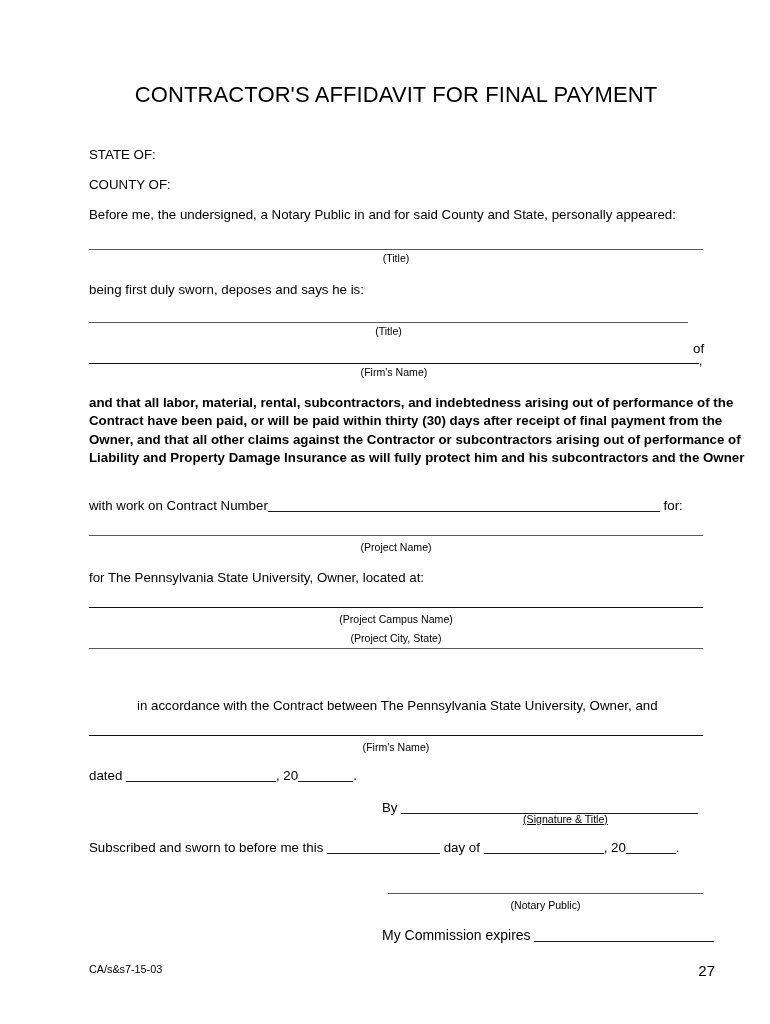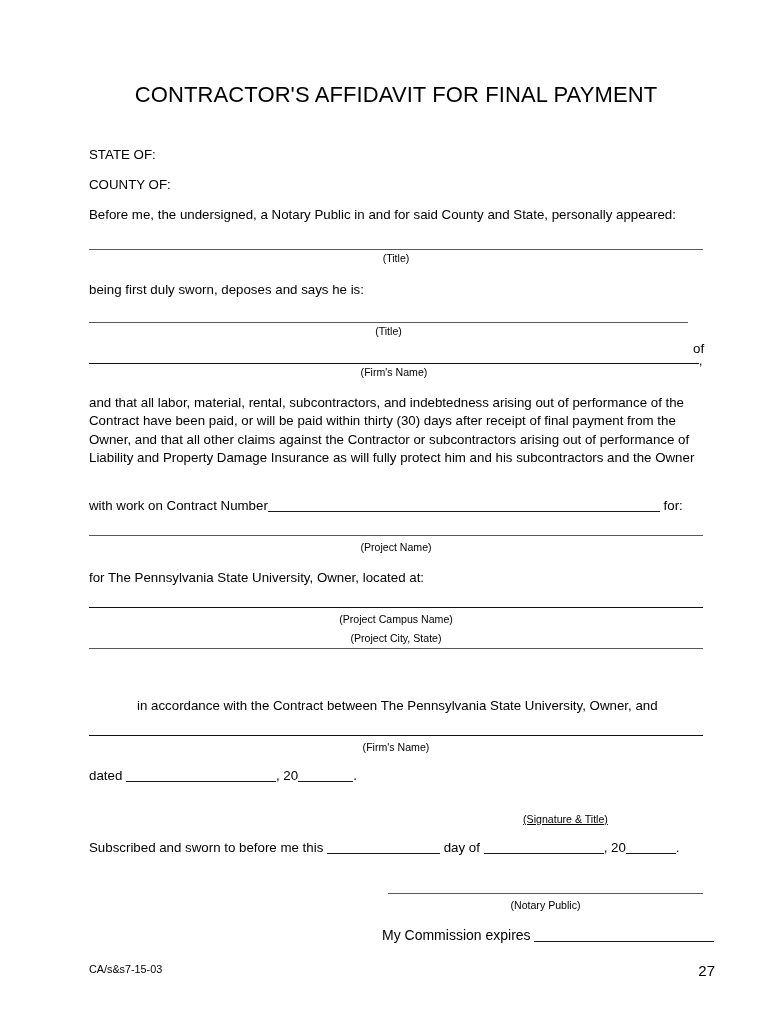--- a/index.html
+++ b/index.html
@@ -48,21 +48,21 @@
     line-height: 17px;
     white-space: nowrap;
   }
   .para {
     position: absolute;
     left: 0;
     width: 600px;
     font-size: 13.3px;
     line-height: 18.3px;
   }
-  .para div { white-space: nowrap; }
+  .para div { white-space: nowrap; font-weight: bold; }
 
   
   .rule {
     position: absolute;
     height: 0;
     border-top: 1.5px solid #5a5a5a;
   }
   .rule.dark { border-top-color: #111111; }
 
   
@@ -152,20 +152,24 @@
     <div class="line" style="left:0; top:697px;margin-left:48px;">in accordance with the Contract between The Pennsylvania State University, Owner, and</div>
 
     <div class="rule dark" style="left:0; top:735px; width:614px;"></div>
     <div class="caption" style="left:0; top:741px; width:614px;">(Firm's Name)</div>
 
     <div class="line" style="left:0; top:767px;">
       <span>dated</span>
       <span class="blank" style="width:150px;"></span><span>, 20</span><span class="blank" style="width:55px;"></span><span>.</span>
     </div>
 
+    <div class="line" style="left:293px; top:799px;">
+      <span>By</span>
+      <span class="blank" style="width:297px;"></span>
+    </div>
     <div class="caption" style="left:328px; top:813px; width:297px;text-decoration:underline;">(Signature &amp; Title)</div>
 
     <div class="line" style="left:0; top:839px;">
       <span>Subscribed and sworn to before me this</span>
       <span class="blank" style="width:113px;"></span>
       <span>day of</span>
       <span class="blank" style="width:120px;"></span><span>, 20</span><span class="blank" style="width:50px;"></span><span>.</span>
     </div>
 
     <div class="rule" style="left:299px; top:893px; width:315px;"></div>

